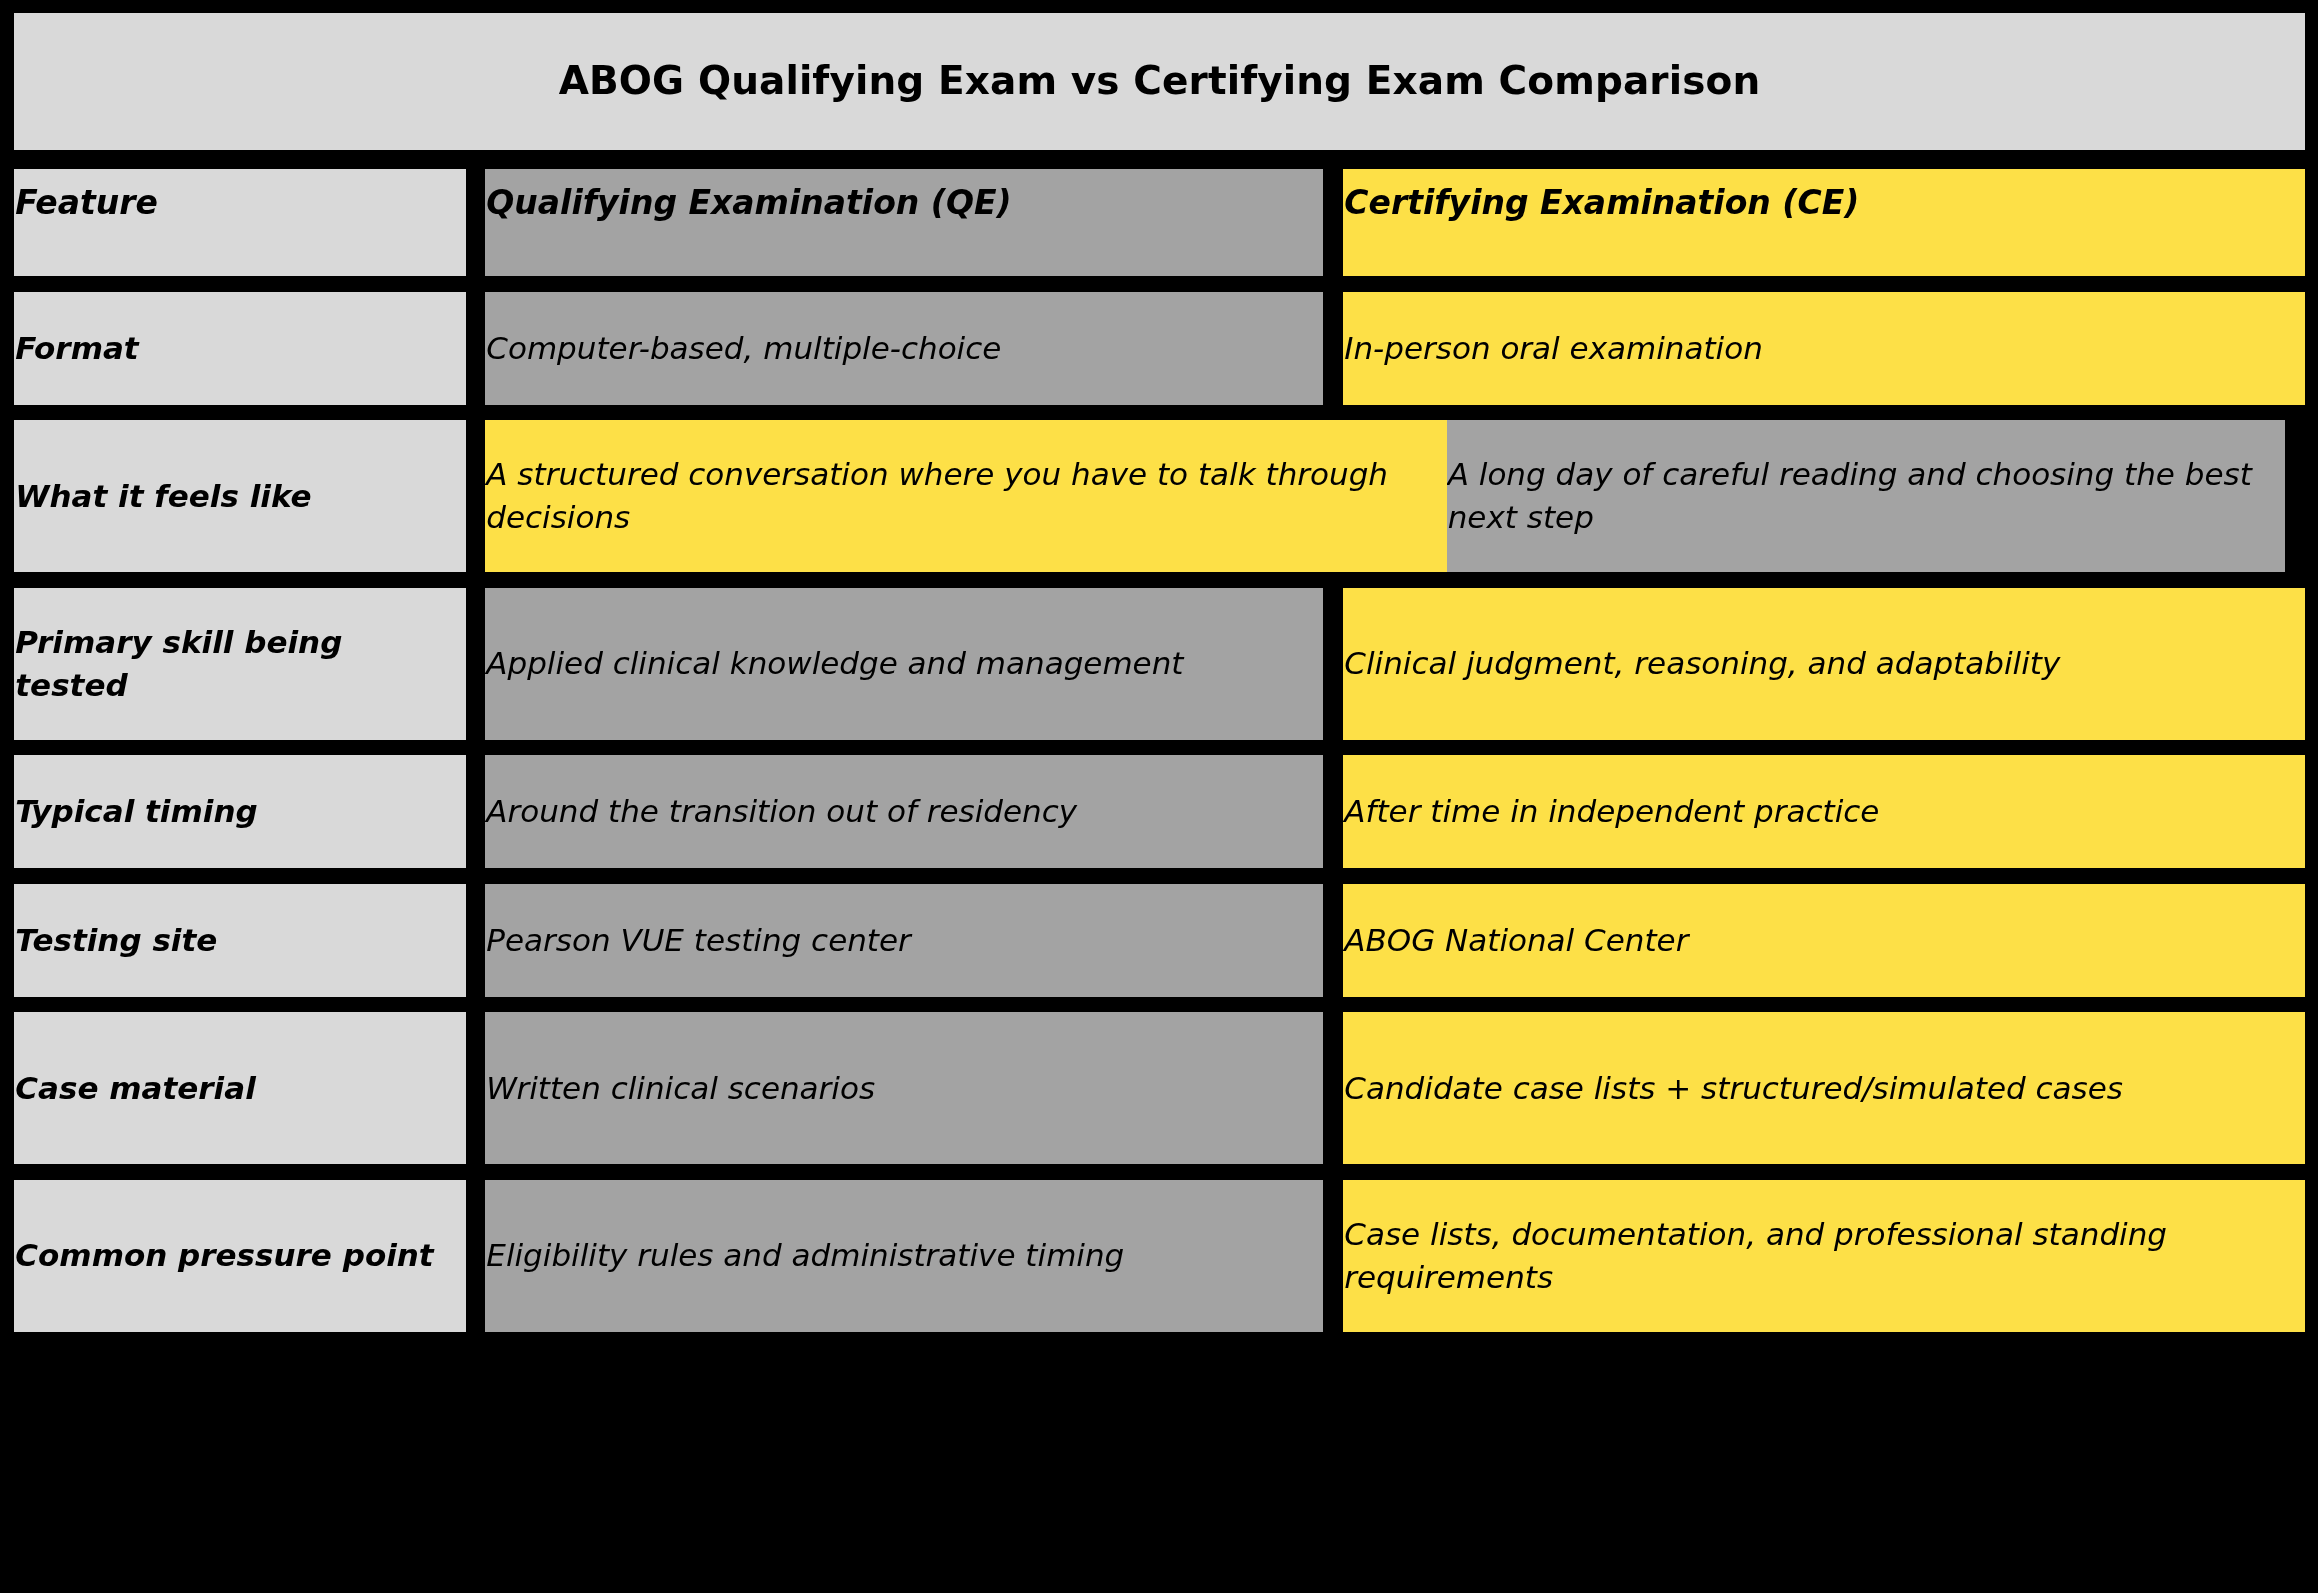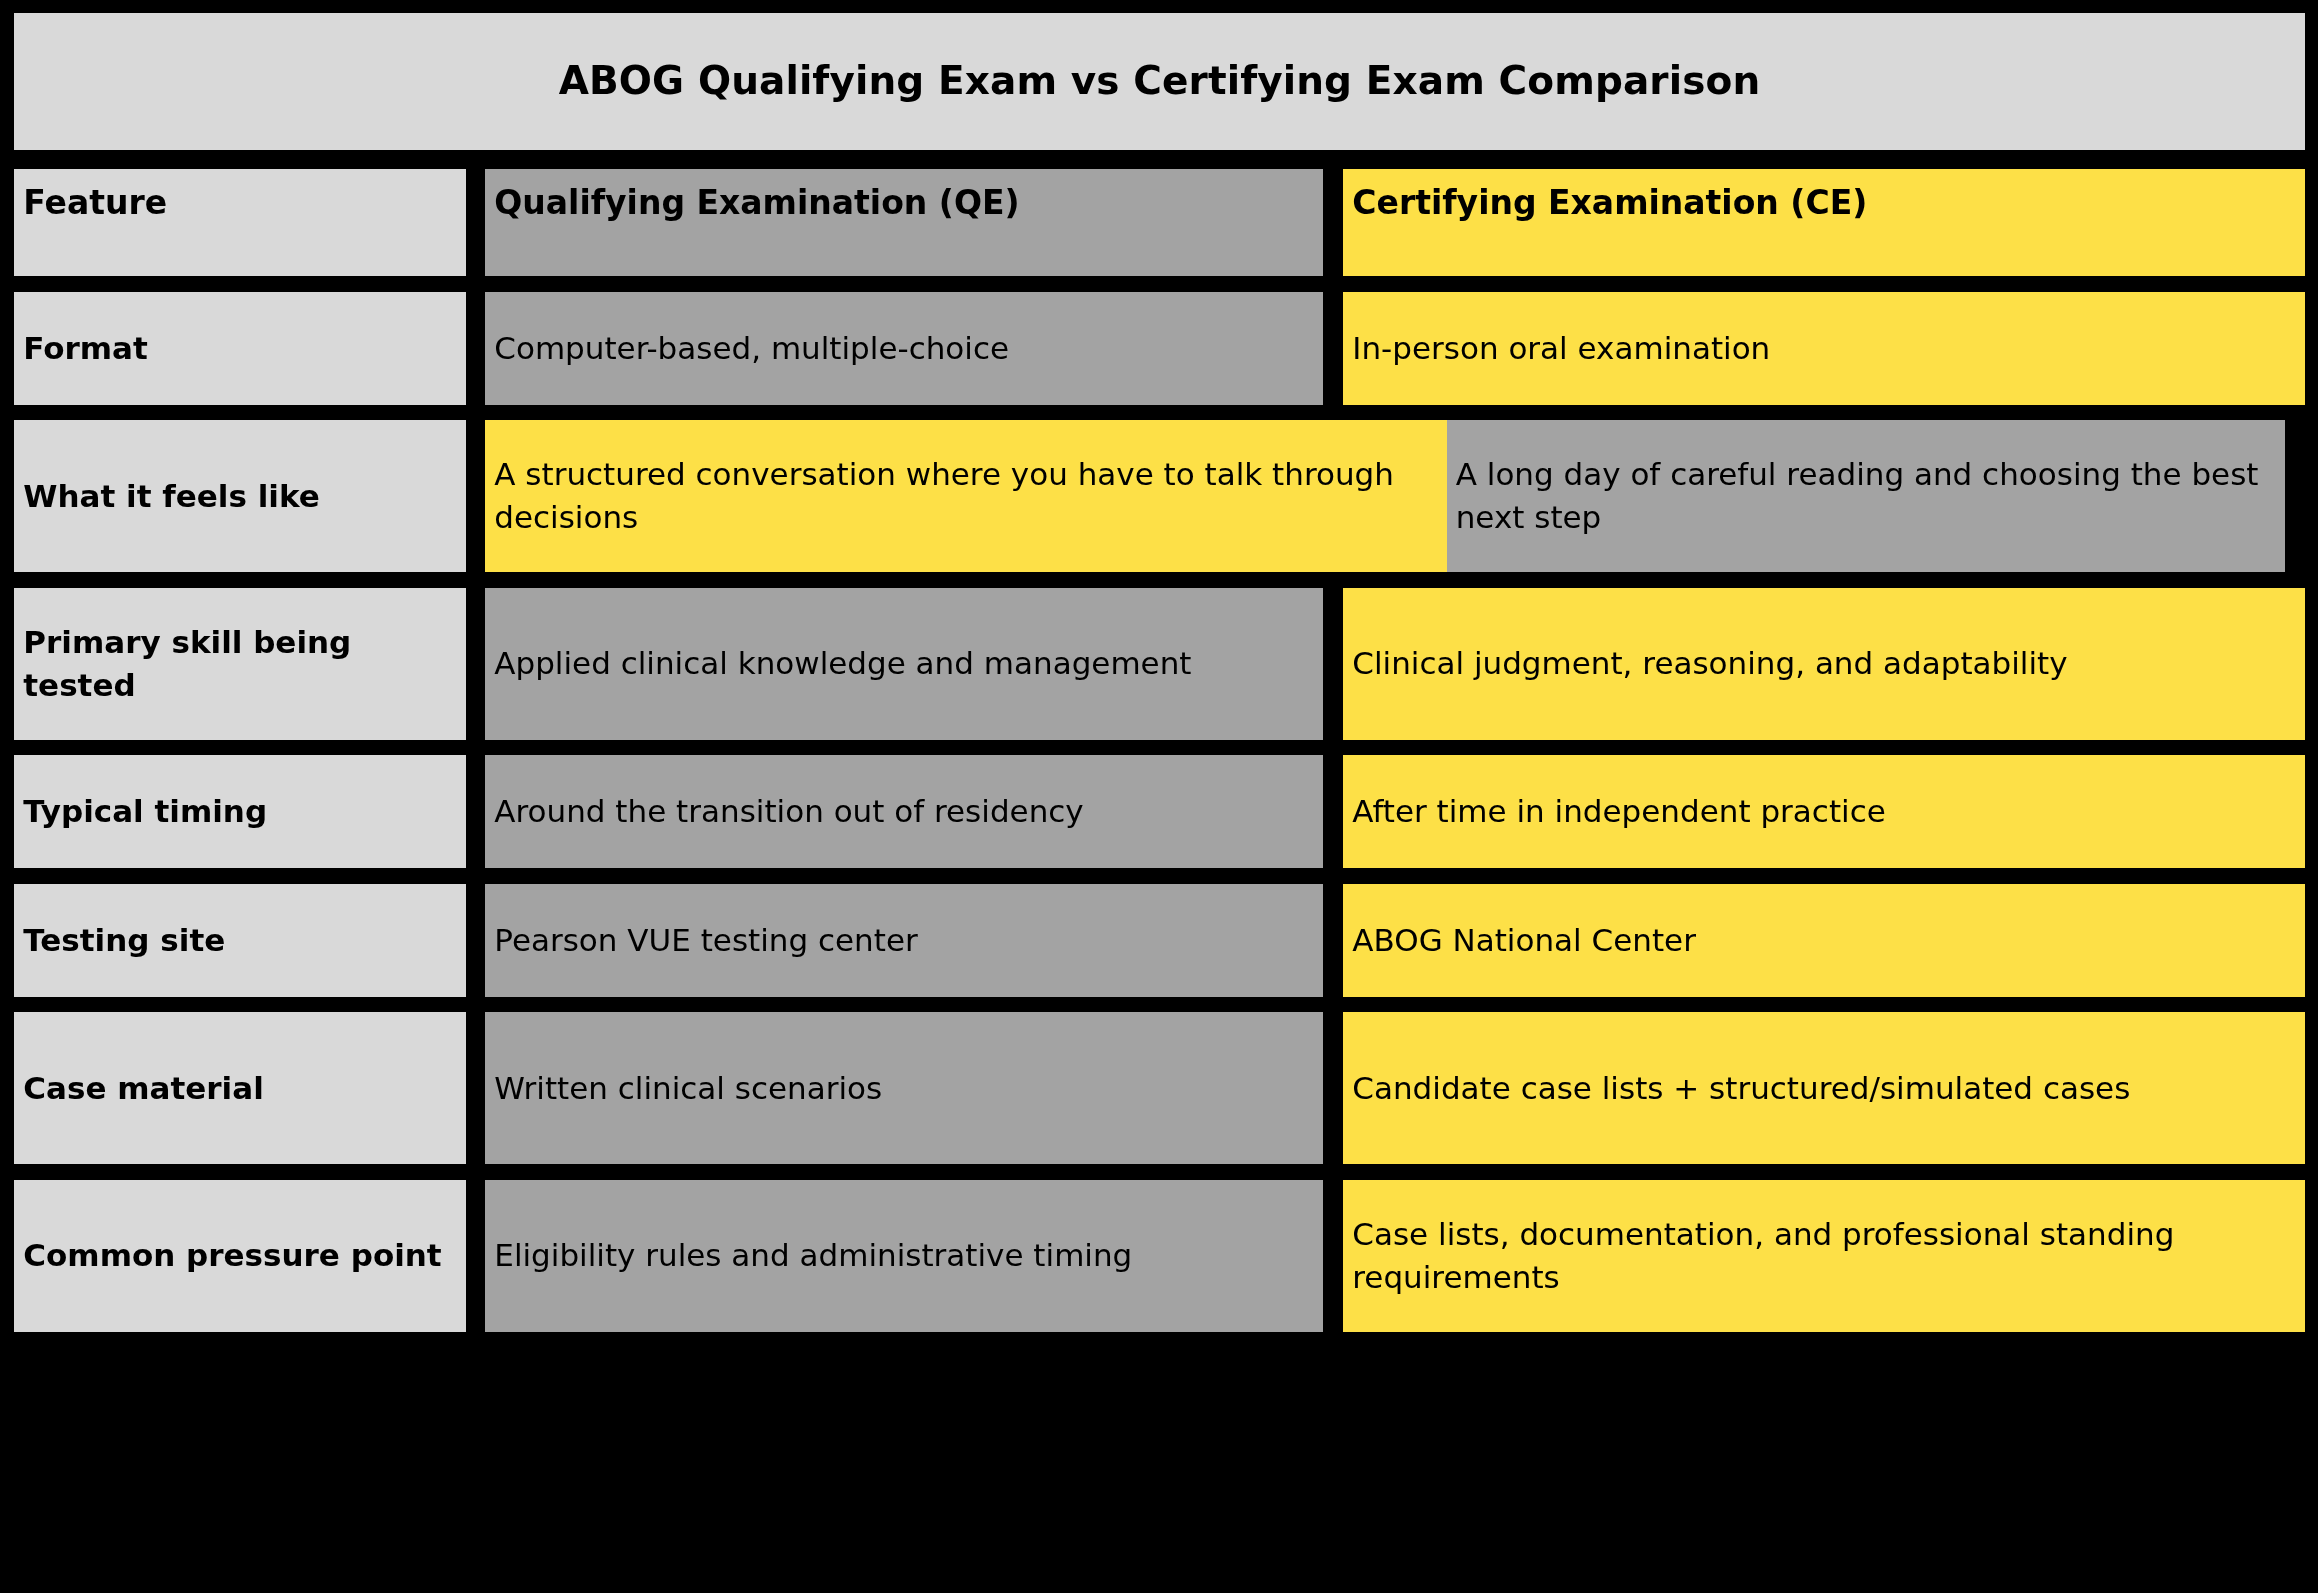--- a/index.html
+++ b/index.html
@@ -56,22 +56,23 @@
     display: flex;
     flex: 0 0 auto;
     margin-bottom: 15.5px;
   }
   .grid-row:last-child { margin-bottom: 0; border-radius: 28px; }
 
   .cell {
     box-sizing: border-box;
     display: flex;
     align-items: center;
-    padding: 0 9px;
+    padding: 0 1px;
     overflow: hidden;
+    font-style: italic;
   }
 
   
   .col-feature {
     flex: 0 0 452px;
     background: #d9d9d9;
     margin-right: 19px;
   }
   .col-qe {
     flex: 0 0 838px;

